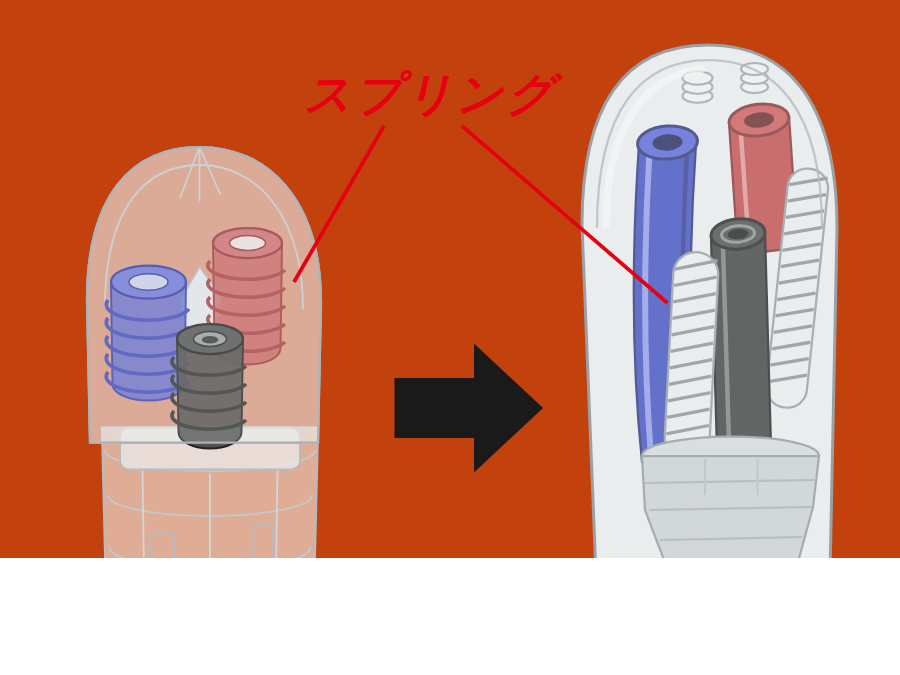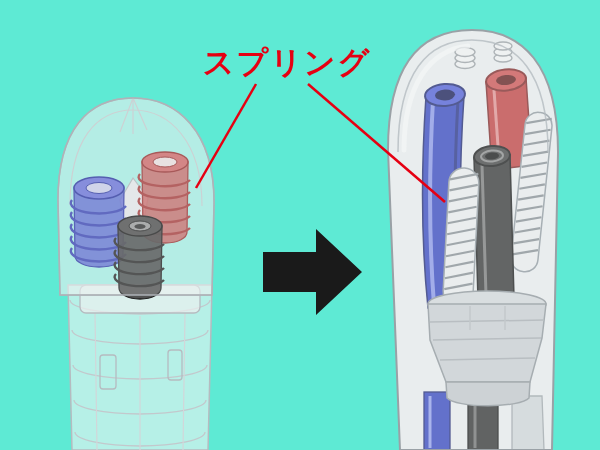--- a/index.html
+++ b/index.html
@@ -1,22 +1,23 @@
 <!DOCTYPE html>
 <html><head>
 <meta charset="utf-8">
 <style>
   html, body { margin: 0; padding: 0; background: #ffffff; }
   .stage {
     position: relative;
     width: 600px;
-    height: 450px;
-    background: #5eead4;
+    height: 372px;
+    background: #c2410c;
     overflow: hidden;
     font-family: "Liberation Sans", sans-serif;
+    font-style: italic;
   }
   svg { display: block; }
   .label-text {
     font-family: "Liberation Sans", "DejaVu Sans", sans-serif;
     font-size: 31px;
     font-weight: bold;
     letter-spacing: 2px;
   }
 </style>
 </head>

